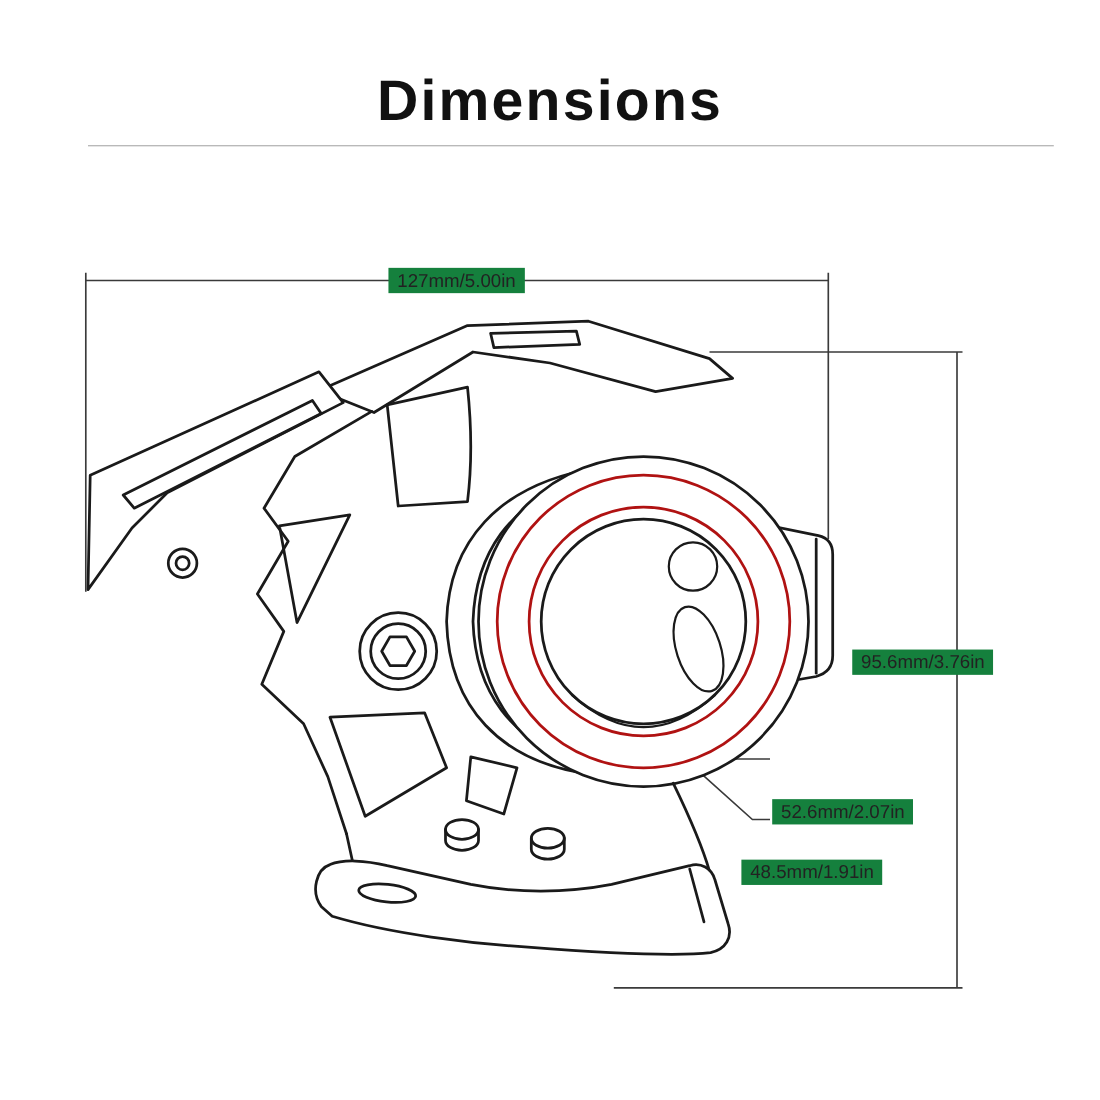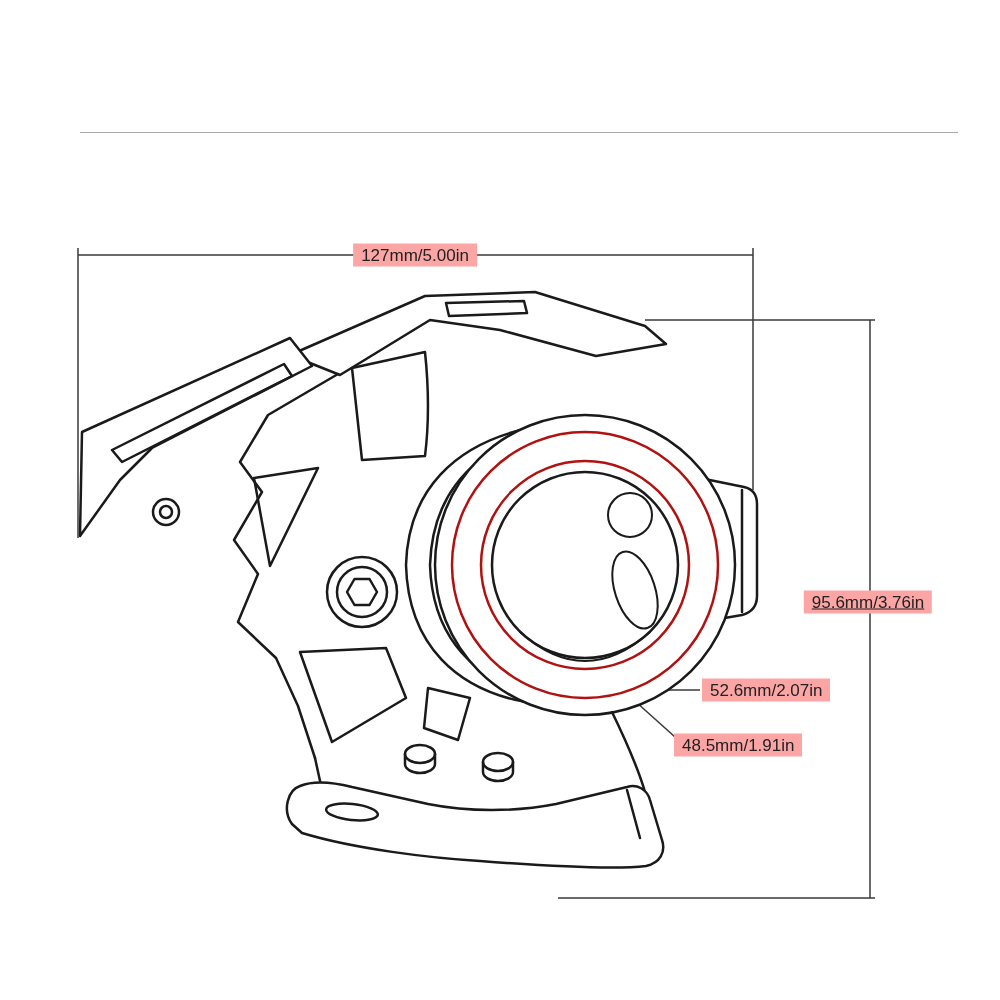--- a/index.html
+++ b/index.html
@@ -24,35 +24,36 @@
     top:132px;left:80px;width:878px;
     border-top:1px solid #a8a8a8;
     height:0;
   }
   .diagram-svg{
     position:absolute;
     top:0;left:0;width:1000px;height:1000px;
   }
   .dim-label{
     position:absolute;
-    background:#fca5a5;
+    background:#15803d;
     color:#222222;
     font-size:17px;
     line-height:1;
     padding:3px 8px;
     white-space:nowrap;
   }
   .dim-label.centered{transform:translate(-50%,-50%);}
-  .dim-label.leftedge{transform:translate(0,-50%);}
+  .dim-label.leftedge{transform:translate(0,-50%);margin-top:48px;}
 </style>
 </head>
 <body>
 
 <div class="page">
 
+  <div class="title">Dimensions</div>
   <div class="title-rule"></div>
 
   <svg class="diagram-svg" viewBox="0 0 1000 1000">
 
     <g stroke="#3a3a3a" stroke-width="1.5" fill="none">
 
       <line x1="78" y1="255" x2="753" y2="255"></line>
       <line x1="78" y1="248" x2="78" y2="538"></line>
       <line x1="753" y1="248" x2="753" y2="490"></line>
 
@@ -126,19 +127,19 @@
                C 647,789 637,784 627,787 L 556,804
                C 515,812 468,812 428,804 L 352,787
                C 332,782 312,781 300,786 Z"></path>
       <ellipse cx="352" cy="812" rx="26" ry="8" transform="rotate(6 352 812)" fill="none"></ellipse>
       <line x1="627" y1="790" x2="640" y2="838"></line>
     </g>
   </svg>
 
   <div class="dim-label centered" style="left:415px;top:255px;">127mm/5.00in</div>
 
-  <div class="dim-label centered" style="left:868px;top:602px;text-decoration:underline;">95.6mm/3.76in</div>
+  <div class="dim-label centered" style="left:839px;top:602px;">95.6mm/3.76in</div>
 
   <div class="dim-label leftedge" style="left:702px;top:690px;">52.6mm/2.07in</div>
 
   <div class="dim-label leftedge" style="left:674px;top:745px;">48.5mm/1.91in</div>
 
 </div>
 
 </body></html>

